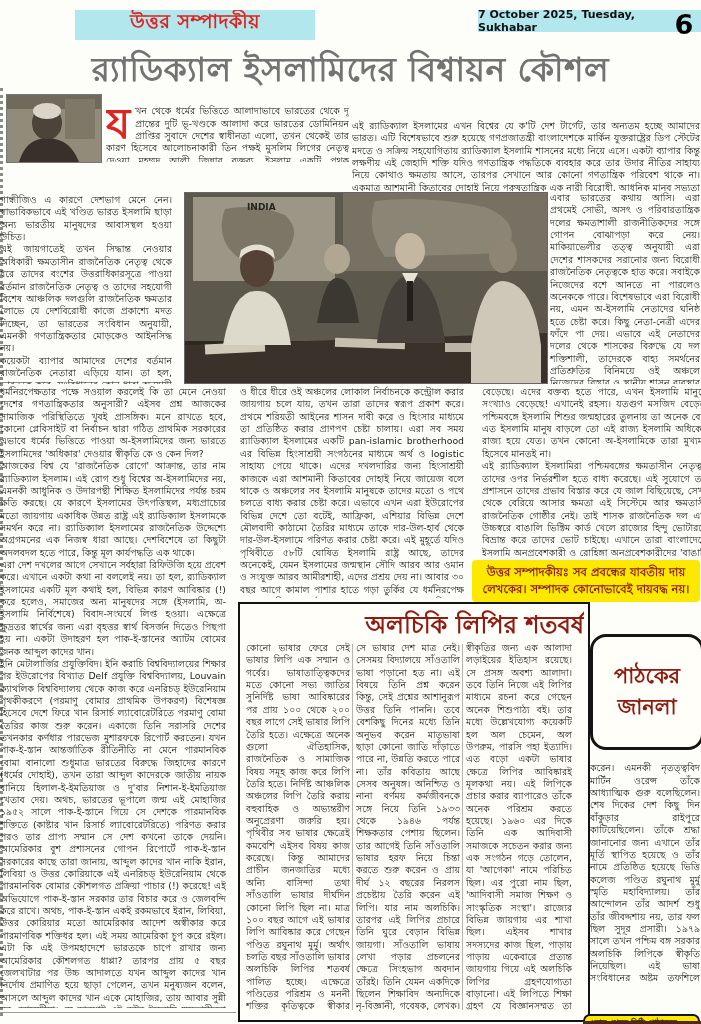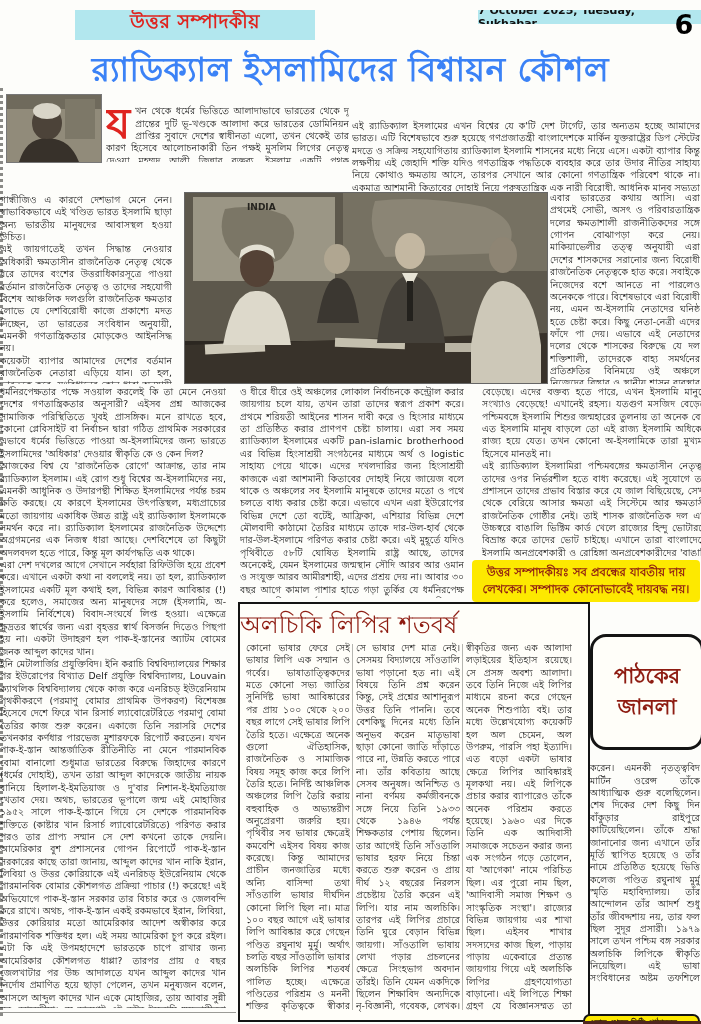--- a/index.html
+++ b/index.html
@@ -15,36 +15,36 @@
     font-size:9.3px; line-height:1.33; text-align:justify; color:#222;
     white-space:pre-line; word-break:break-word;
   }
   
   .cyan-bar{background:var(--cyan);}
   #section-bar{left:75px; top:10px; width:240px; height:30px; display:flex; align-items:center; justify-content:center;text-align:center;}
   #section-bar span{
     font-size:19px; font-weight:bold; color:var(--red);
     border-bottom:3px solid var(--red); padding-bottom:1px; letter-spacing:.5px;
   }
-  #date-bar{left:478px; top:10px; width:223px; height:14px; display:flex; align-items:center; justify-content:flex-end; padding-right:37px; box-sizing:border-box; font-size:11px; font-weight:bold; color:#111;}
+  #date-bar{left:478px; top:10px; width:223px; height:22px; display:flex; align-items:center; justify-content:flex-end; padding-right:37px; box-sizing:border-box; font-size:11px; font-weight:bold; color:#111;}
   #page-num{right:3px; top:6px; width:28px; height:36px; font-size:27px; font-weight:bold; color:#000; display:flex; align-items:center; justify-content:center;}
-  #headline{left:0; top:44px; width:701px; height:48px; font-size:33px; font-weight:bold; text-align:center; color:#3b82f6; letter-spacing:.5px;}
+  #headline{left:0; top:44px; width:701px; height:48px; font-size:33px; font-weight:bold; text-align:center; color:#737373; letter-spacing:.5px;}
   #byline{left:352px; top:95px; width:196px; height:24px; font-size:15px; font-weight:bold; text-align:center; color:#111;}
   
   #fold{left:0; top:88px; width:0; height:928px; border-left:3px dotted #8a8a86;}
   
   #intro{left:106px; top:93px; width:243px; height:69px;}
   #dropcap{float:left; font-size:42px; line-height:.85; font-weight:bold; color:var(--red); margin:1px 5px 0 0; font-family:"DejaVu Serif","Liberation Serif",serif;}
   
   #author-photo{left:6px; top:94px; width:94px; height:67px; border:1px solid #777; background:#8d8878;}
   #historical-photo{left:184px; top:192px; width:362px; height:190px; border:1px solid #666; background:#14b8a6;}
   
   #disclaimer{left:472px; top:560px; width:228px; height:42px; background:var(--yellow); color:var(--maroon); font-weight:bold; font-size:11.5px; line-height:1.45; text-align:center; display:flex; align-items:center; border-radius:4px; padding:13px 6px; box-sizing:border-box;}
   #olchiki-box{left:238px; top:602px; width:348px; height:416px; border:2px solid #141414; background:#fffef9;}
-  #olchiki-title{left:240px; top:606px; width:344px; height:32px; font-size:24px; font-weight:normal; color:var(--maroon); text-align:left;}
+  #olchiki-title{left:240px; top:606px; width:344px; height:32px; font-size:24px; font-weight:bold; color:var(--maroon); text-align:right;}
   .divider-v{background:#b5b5b0; width:1px;}
   #pathok-box{left:590px; top:634px; width:108px; height:110px; border:3px solid #141414; border-radius:16px; background:#fffef9; display:flex; align-items:center; justify-content:center; text-align:center; font-size:21px; line-height:1.5; font-weight:bold; color:var(--maroon);}
   #email-box{left:583px; top:1014px; width:117px; height:36px; background:var(--yellow); border:2px solid #141414; border-radius:7px; box-sizing:border-box; padding:2px 3px; font-size:8.6px; font-weight:bold; color:#2c1505; line-height:1.3;}
   #bottom-rule{left:0; top:1012px; width:236px; height:1px; background:#9a9a96;}
   #crop-strip{left:583px; top:1021px; width:118px; height:3px; background:#50261e;}
   svg{display:block;}
 </style>
 </head>
 <body>
 

